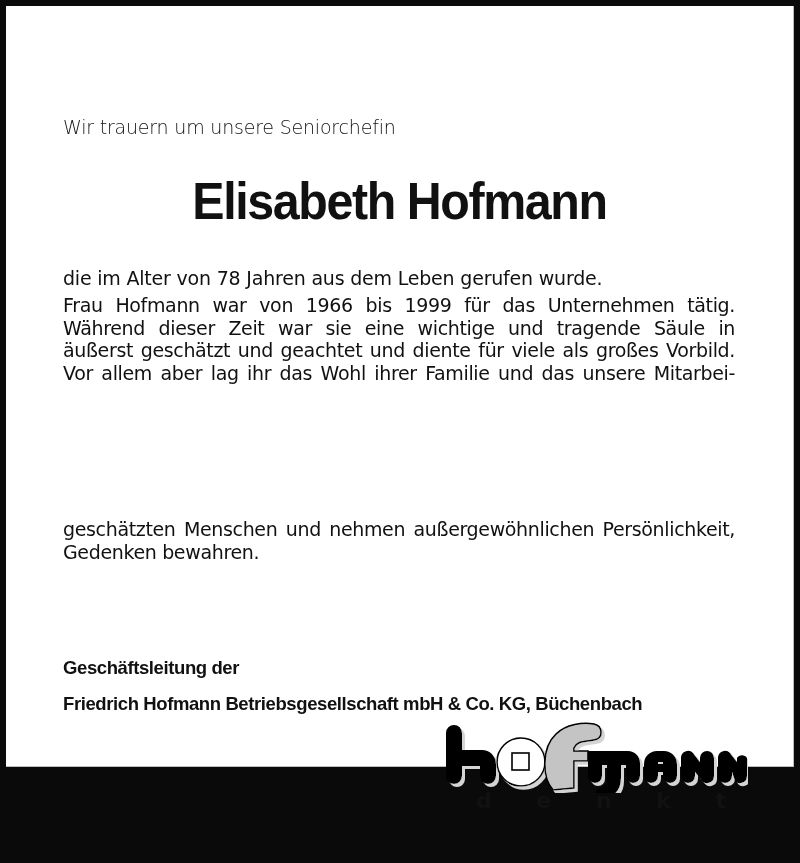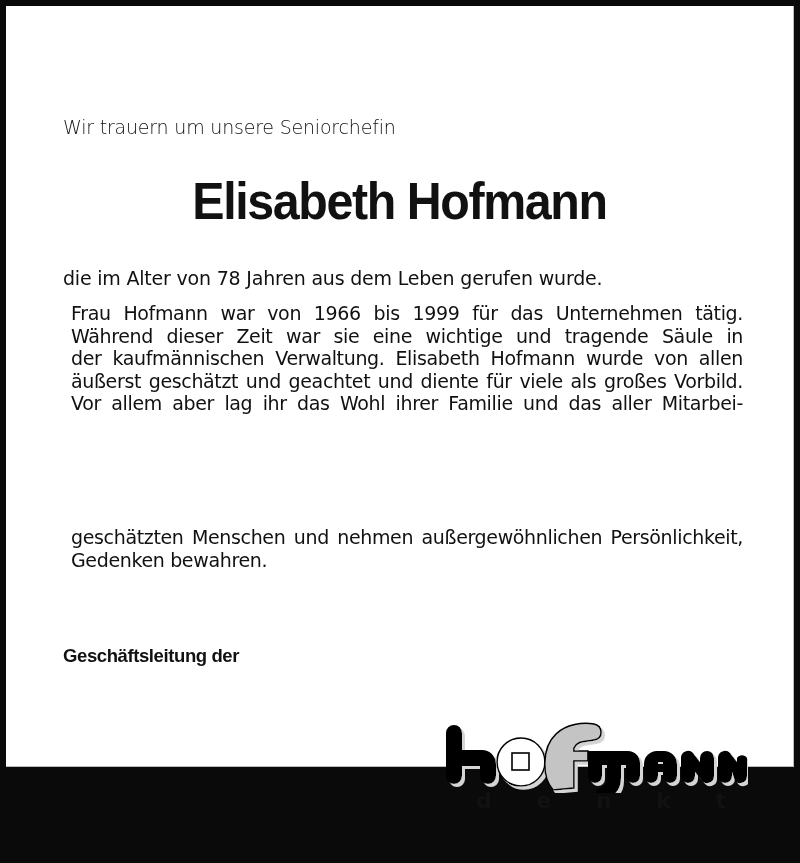--- a/index.html
+++ b/index.html
@@ -48,41 +48,41 @@
   }
   .para {
     position: absolute;
     left: 57px;
     width: 672px;
     font-size: 19px;
     line-height: 22.6px;
     letter-spacing: -0.35px;
     text-align: justify;
     text-align-last: left;
-    margin: 8px;
+    margin: 0;
   }
   .para .ln {
     display: block;
     text-align: justify;
     text-align-last: justify;
     white-space: nowrap;
   }
   .para .ln.last { text-align-last: left; }
   .p1 { top: 288px; }
   .p2 { top: 512px; }
   .signature {
     position: absolute;
     left: 57px; top: 638px;
     font-family: "Liberation Sans", sans-serif;
     font-weight: bold;
     font-size: 18.5px;
     line-height: 24px;
     letter-spacing: -0.4px;
   }
-  .signature span { display: block; }
+  .signature span { display: block; margin-top: 12px; }
   .logo {
     position: absolute;
     left: 432px; top: 712px;
     width: 310px; height: 112px;
   }
   .logo svg { display: block; }
   .tagline {
     position: absolute;
     left: 470px; top: 782px;
     width: 250px;
@@ -100,32 +100,32 @@
 
   <div class="intro">Wir trauern um unsere Seniorchefin</div>
 
   <div class="name">Elisabeth Hofmann</div>
 
   <div class="age">die im Alter von 78 Jahren aus dem Leben gerufen wurde.</div>
 
   <p class="para p1">
     <span class="ln">Frau Hofmann war von 1966 bis 1999 für das Unternehmen tätig.</span>
     <span class="ln">Während dieser Zeit war sie eine wichtige und tragende Säule in</span>
-    <span class="ln">der kaufmännischen Verwaltung. Elisabeth Hofmann wurde von allen</span>
     <span class="ln">äußerst geschätzt und geachtet und diente für viele als großes Vorbild.</span>
-    <span class="ln">Vor allem aber lag ihr das Wohl ihrer Familie und das aller Mitarbei-</span>
+    <span class="ln">Vor allem aber lag ihr das Wohl ihrer Familie und das unsere Mitarbei-</span>
   </p>
 
   <p class="para p2">
     <span class="ln">geschätzten Menschen und nehmen außergewöhnlichen Persönlichkeit,</span>
     <span class="ln last">Gedenken bewahren.</span>
   </p>
 
   <div class="signature">
     <span>Geschäftsleitung der</span>
+    <span>Friedrich Hofmann Betriebsgesellschaft mbH &amp; Co. KG, Büchenbach</span>
   </div>
 
   <div class="logo">
     <svg width="310" height="75" viewBox="0 0 310 75">
       <defs>
         <filter id="sh" x="-10%" y="-10%" width="130%" height="130%">
           <feOffset dx="3" dy="3" in="SourceAlpha" result="o"></feOffset>
           <feFlood flood-color="#d4d4d4"></feFlood>
           <feComposite in2="o" operator="in" result="s"></feComposite>
           <feMerge>

